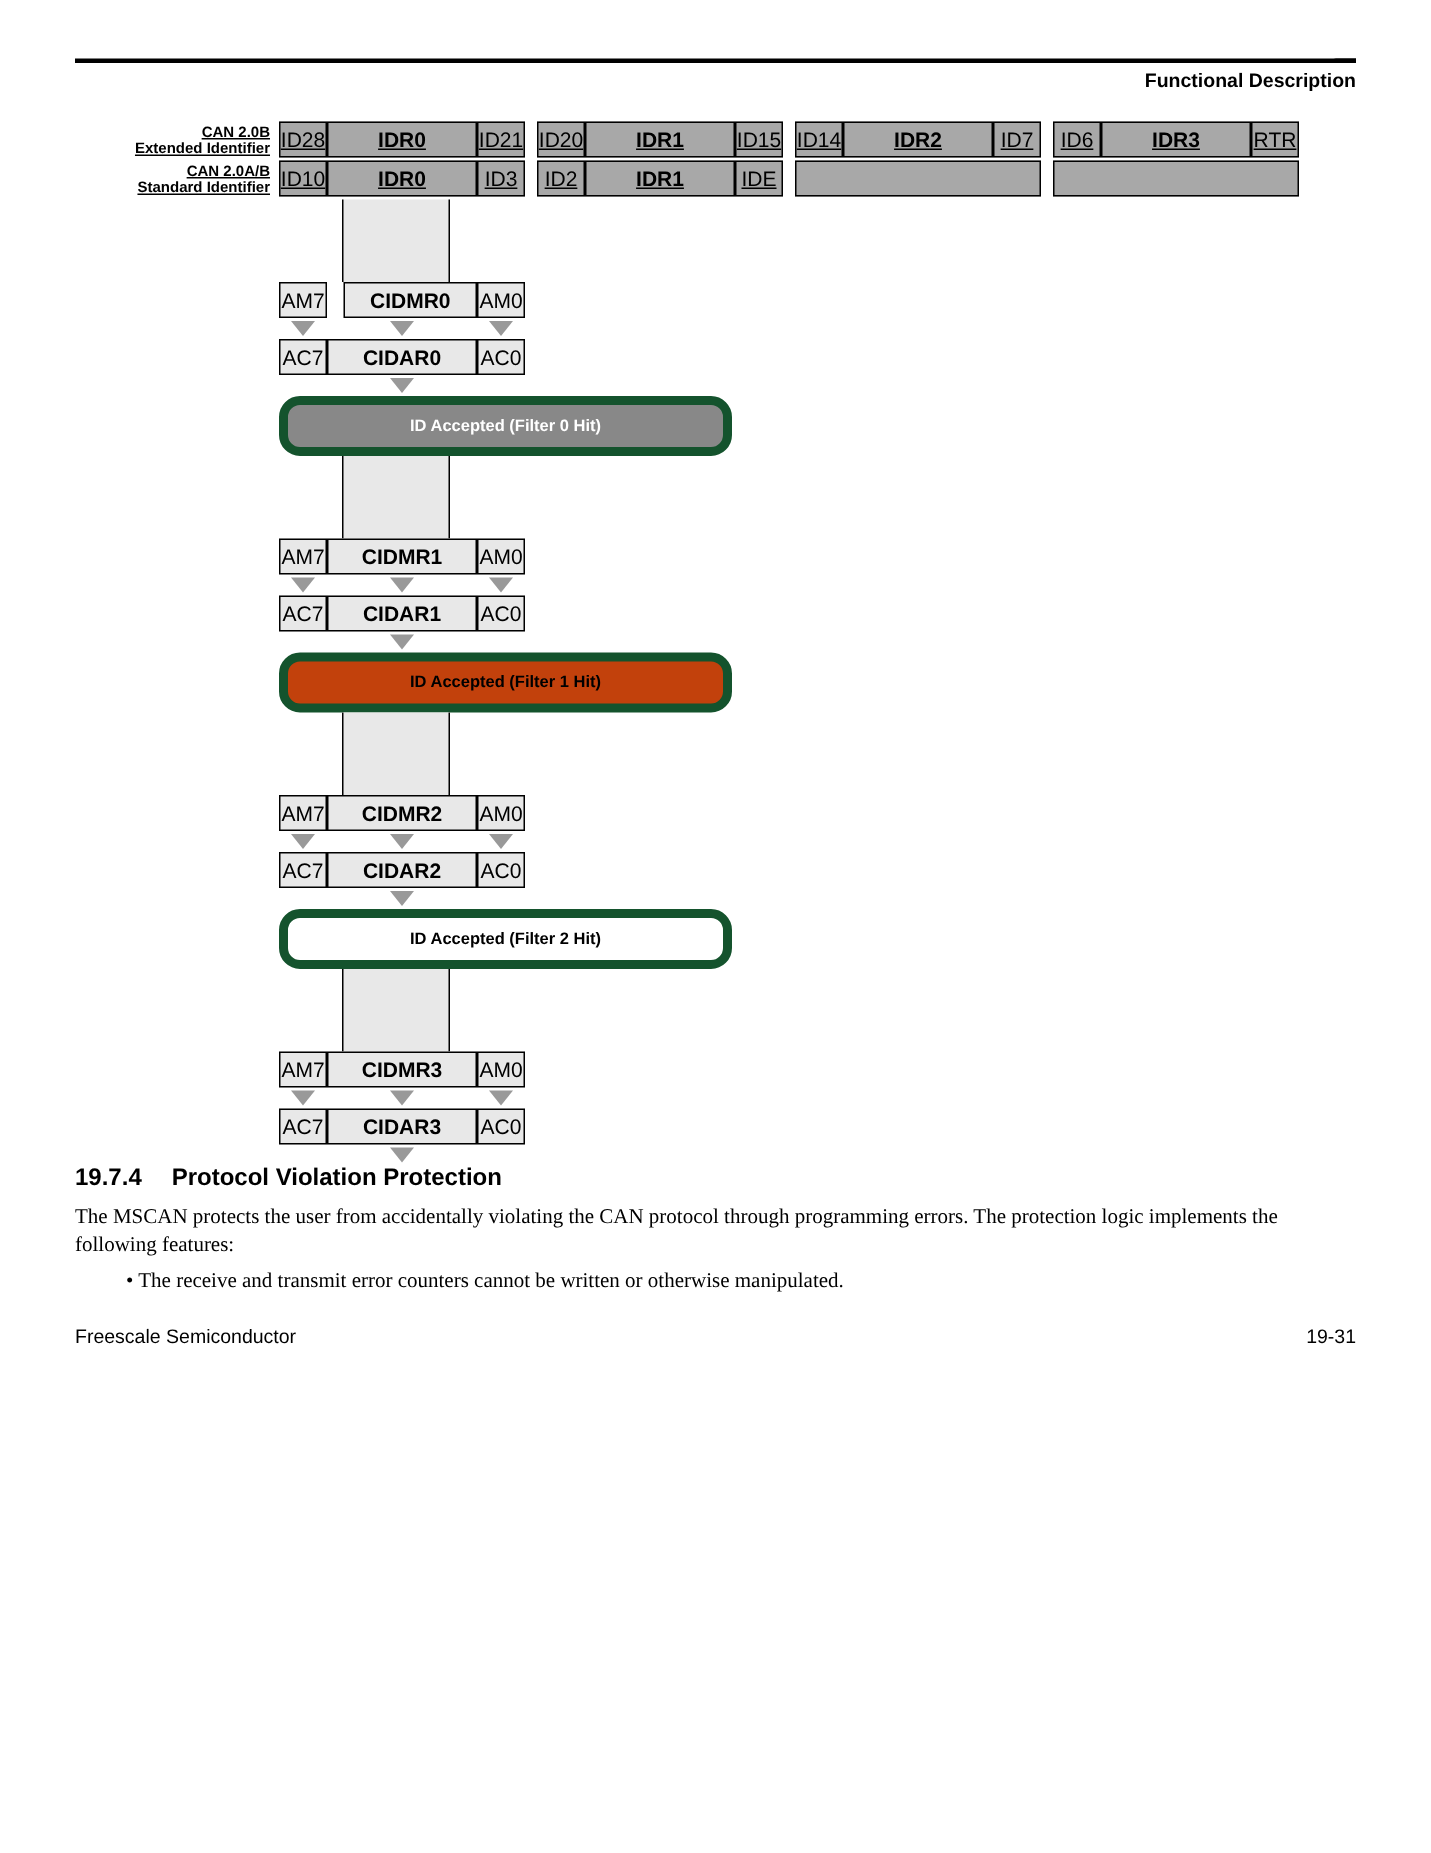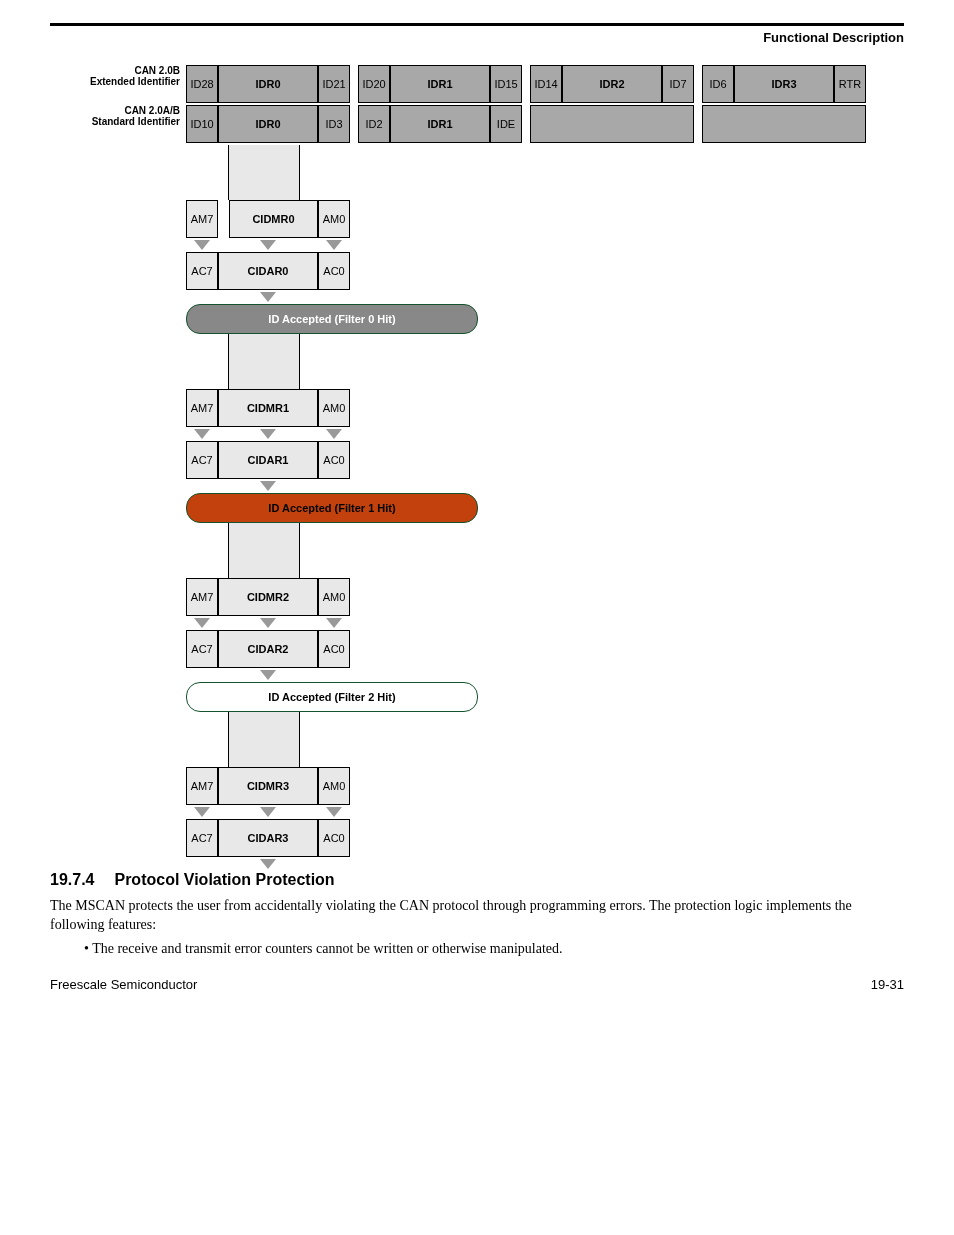--- a/index.html
+++ b/index.html
@@ -4,21 +4,21 @@
 <style>
   body {
     font-family: Arial, Helvetica, sans-serif;
     margin: 0;
     padding: 0;
     width: 954px;
     background: #fff;
     color: #000;
   }
   .page {
-    padding: 23px 50px 30px 50px;
+    padding: 39px 50px 30px 50px;
   }
   .header-line {
     border-top: 3px solid #000;
     margin-bottom: 4px;
     position: relative;
   }
   .header-line::after {
     content: '';
     position: absolute;
     right: 0;
@@ -32,42 +32,43 @@
     font-weight: bold;
     font-size: 13px;
     margin-bottom: 20px;
   }
   .diagram {
     margin-left: 30px;
     font-size: 11px;
   }
   .row-labels {
     display: flex;
-    align-items: flex-start;
+    align-items: flex-end;
     margin-bottom: 2px;
+    text-decoration: underline;
   }
   .label-col {
     width: 100px;
     text-align: right;
     padding-right: 6px;
     font-weight: bold;
     font-size: 10px;
     line-height: 1.1;
   }
   .reg-row {
     display: flex;
     align-items: stretch;
   }
   .reg-cell {
     border: 1px solid #000;
-    height: 38px;
+    height: 24px;
     display: flex;
     align-items: center;
     justify-content: center;
-    font-size: 11px;
+    font-size: 14px;
     box-sizing: border-box;
   }
   .gray-cell { background: #a8a8a8; }
   .light-cell { background: #e8e8e8; }
   .w-small { width: 32px; }
   .spacer-box {
     width: 70px;
     height: 55px;
     border-left:1px solid #000;
     border-right:1px solid #000;
@@ -85,21 +86,21 @@
     border-top: 10px solid #999;
     margin: 2px auto;
   }
   .tri-container { display:flex; margin-left:106px; }
   .tri-slot { width:32px; display:flex; justify-content:center; }
   .tri-mid { width:100px; display:flex; justify-content:center;}
   .pill {
     margin-left: 106px;
     width: 290px;
     height: 28px;
-    border: 1px solid #14532d;
+    border: 6px solid #14532d;
     border-radius: 14px;
     display: flex;
     align-items: center;
     justify-content: center;
     font-size: 11px;
     font-weight: bold;
   }
   .pill-gray { background: #888; color:#fff; }
   .pill-light { background: #c2410c; }
   .pill-white { background: #fff; }

